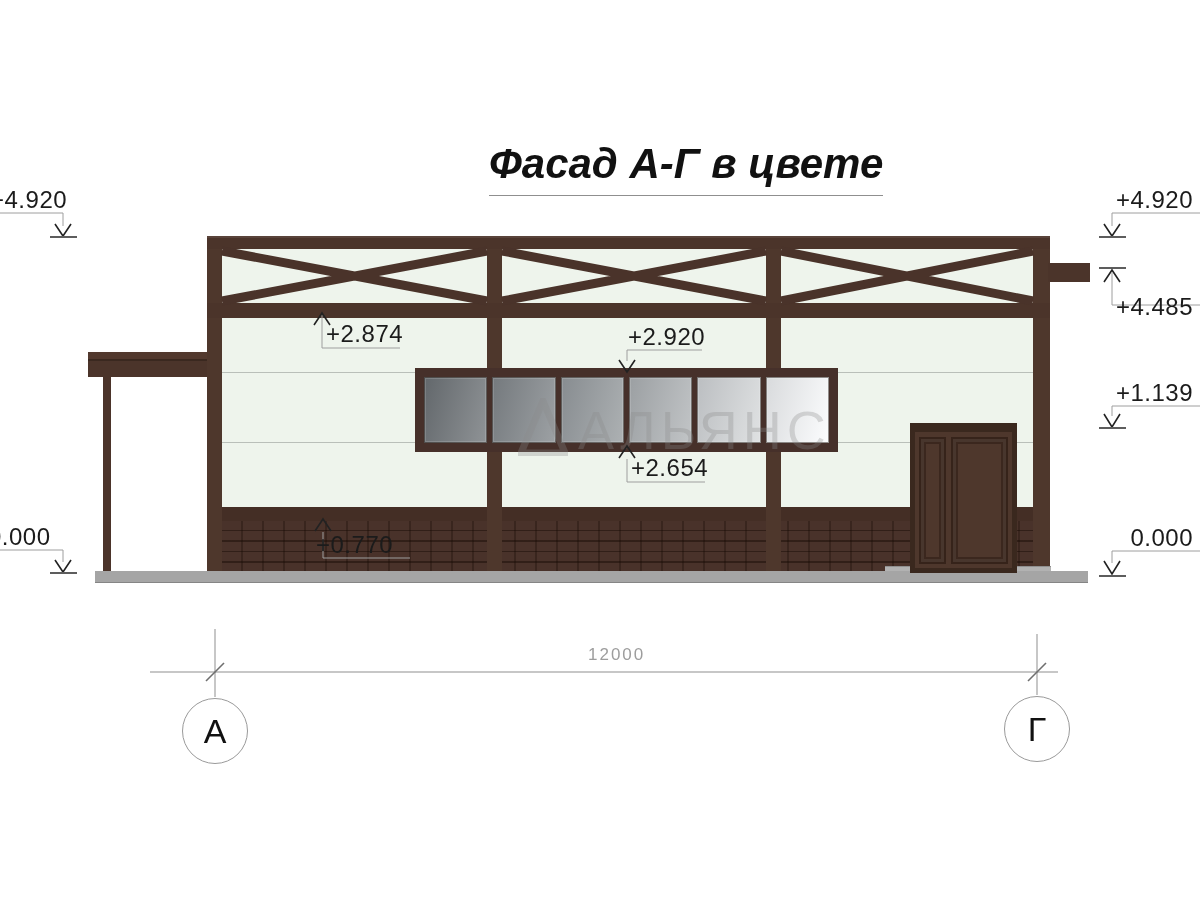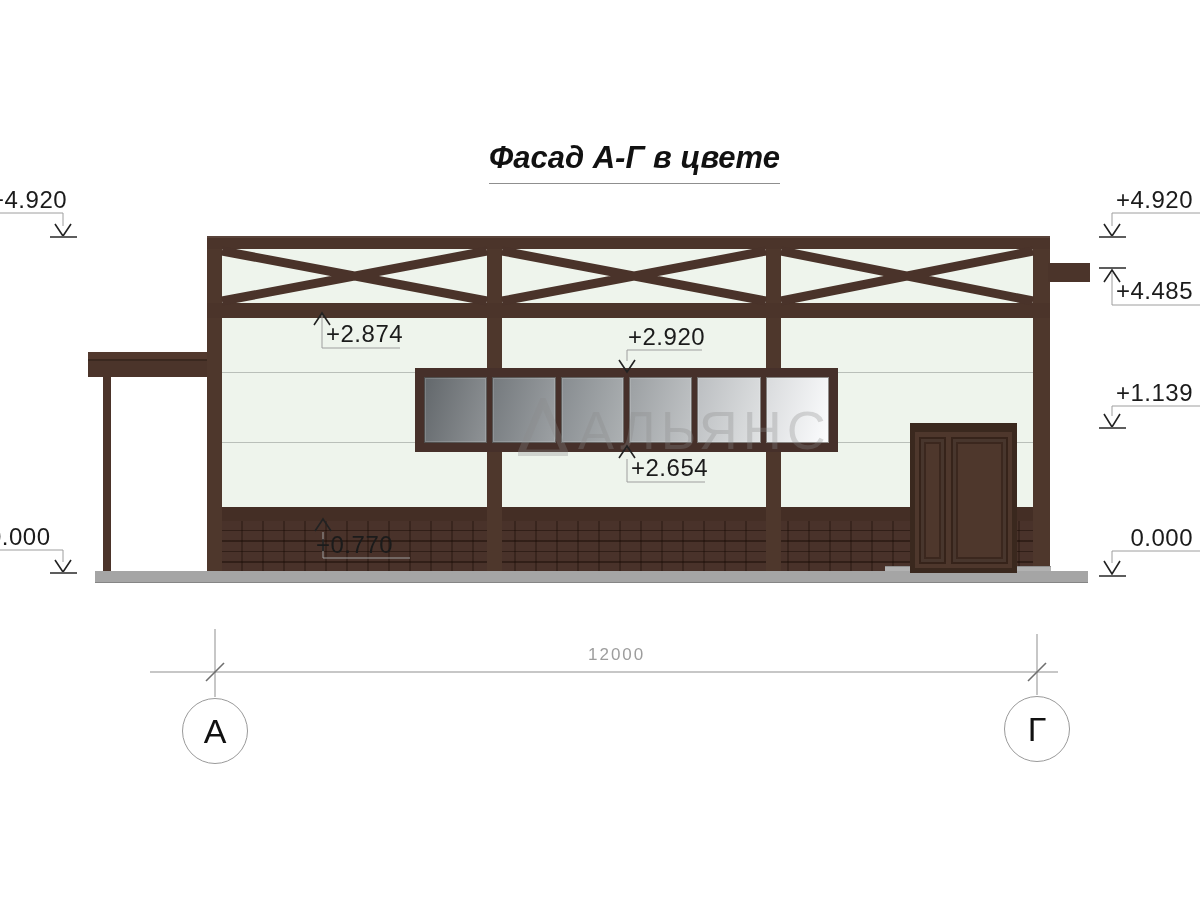--- a/index.html
+++ b/index.html
@@ -7,21 +7,21 @@
     position:relative;width:1200px;height:900px;background:#ffffff;
     overflow:hidden;font-family:"Liberation Sans",sans-serif;
   }
   
   .etext{
     position:absolute;font-size:24px;color:#1b1b1b;line-height:1;
     white-space:nowrap;letter-spacing:0.5px;
   }
   .drawing-title{
     position:absolute;left:489px;top:140px;
-    font-size:31px;font-style:italic;font-weight:bold;color:#111;
+    font-size:42px;font-style:italic;font-weight:bold;color:#111;
     padding-bottom:7px;border-bottom:1px solid #8f8f8f;white-space:nowrap;
   }
   .dim-label{
     position:absolute;left:588px;top:645px;font-size:17px;color:#9d9d9d;
     letter-spacing:2px;white-space:nowrap;
   }
   .axis-bubble{
     position:absolute;width:66px;height:66px;border-radius:50%;
     border:1px solid #9a9a9a;background:#fff;box-sizing:border-box;
     display:flex;align-items:center;justify-content:center;
@@ -222,21 +222,21 @@
       <path class="dim" d="M215 629 V697"></path>
       <path class="dim" d="M1037 634 V695"></path>
       <path class="tick" d="M206 681 L224 663"></path>
       <path class="tick" d="M1028 681 L1046 663"></path>
     </g>
   </svg>
 
   <div class="etext" style="left:-10px;top:188px">+4.920</div>
   <div class="etext" style="left:-12px;top:525px">0.000</div>
   <div class="etext" style="right:7px;top:188px">+4.920</div>
-  <div class="etext" style="right:7px;top:279px">+4.485</div>
+  <div class="etext" style="right:7px;top:295px">+4.485</div>
   <div class="etext" style="right:7px;top:381px">+1.139</div>
   <div class="etext" style="right:7px;top:526px">0.000</div>
   <div class="etext" style="left:326px;top:322px">+2.874</div>
   <div class="etext" style="left:628px;top:325px">+2.920</div>
   <div class="etext" style="left:631px;top:456px">+2.654</div>
   <div class="etext" style="left:316px;top:533px">+0.770</div>
 
   <div class="dim-label">12000</div>
 
   <div class="axis-bubble" style="left:182px;top:698px">

